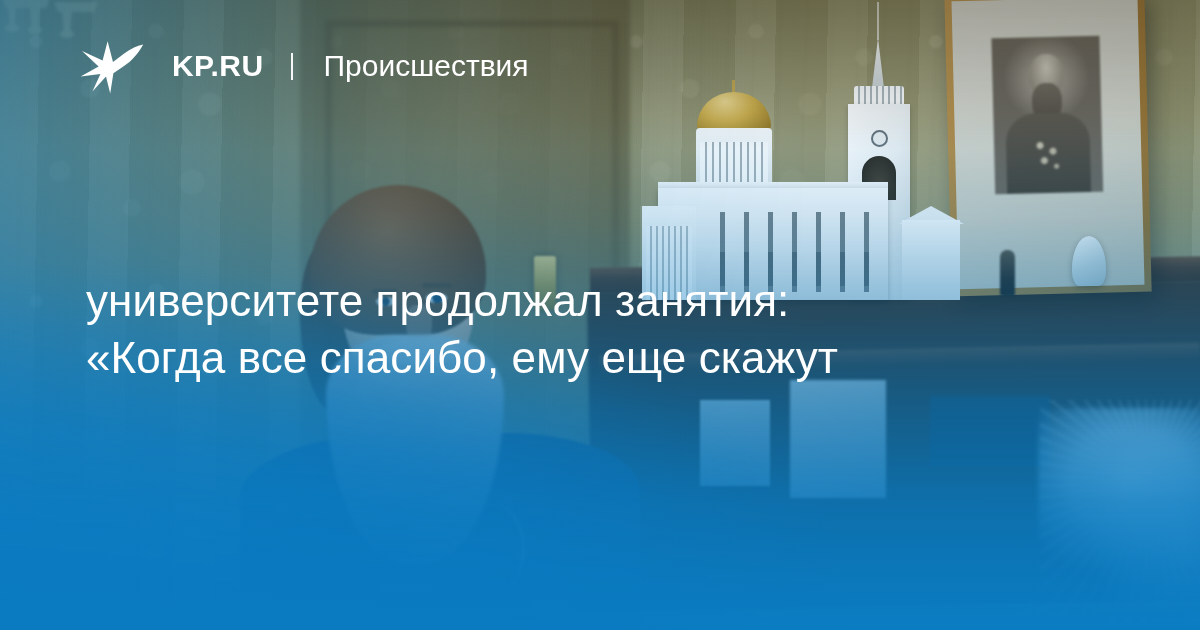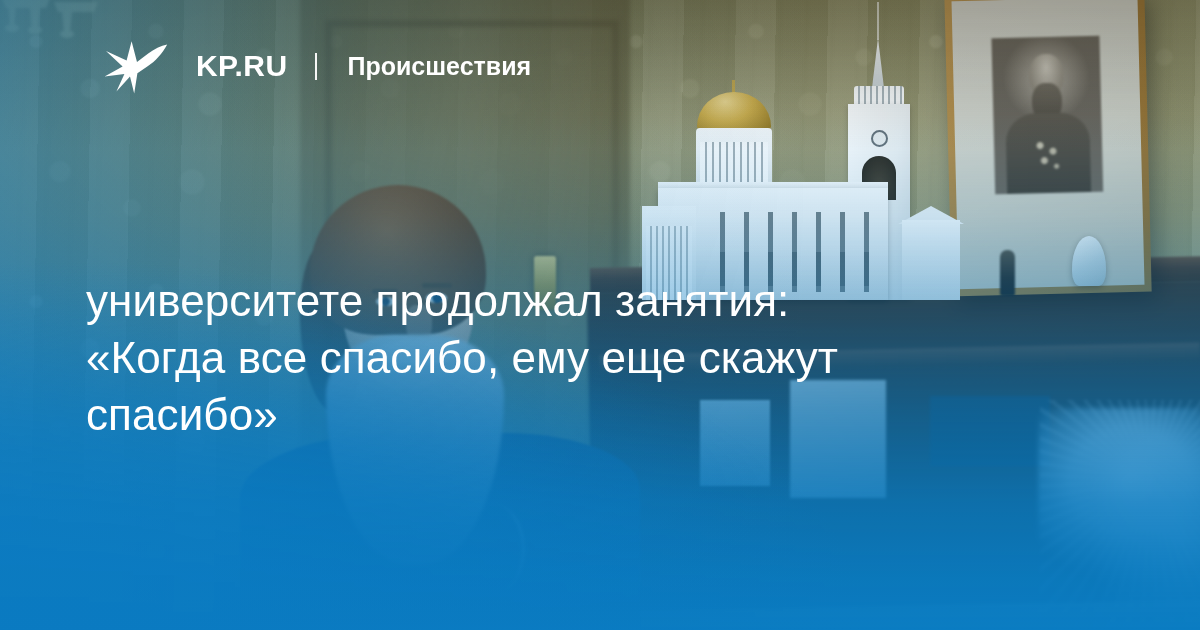--- a/index.html
+++ b/index.html
@@ -445,21 +445,21 @@
   }
   .top-dark {
     position: absolute;
     left: 0; top: 0; right: 0; height: 150px;
     background: linear-gradient(to bottom, rgba(30,28,14,0.30), rgba(30,28,14,0.00));
   }
 
   
   .header {
     position: absolute;
-    left: 104px; top: 38px;
+    left: 80px; top: 38px;
     display: flex;
     align-items: center;
     gap: 0;
     z-index: 20;
   }
   .logo-bird {
     width: 64px; height: 56px;
     display: block;
     flex: none;
   }
@@ -474,22 +474,22 @@
   }
   .divider {
     width: 2px;
     height: 27px;
     background: rgba(255,255,255,0.95);
     margin-left: 28px;
     flex: none;
   }
   .section {
     color: #ffffff;
-    font-size: 25px;
-    font-weight: 700;
+    font-size: 30px;
+    font-weight: 400;
     margin-left: 30px;
     line-height: 1;
     white-space: nowrap;
   }
 
   
   .headline {
     position: absolute;
     left: 86px;
     top: 272px;
@@ -603,16 +603,15 @@
       <path fill="#ffffff" d="M63.2 6.4 C57.0 7.6 50.0 11.0 44.2 15.4 L33.0 24.0 L27.6 3.2 L22.6 22.4 L2.0 13.0 L18.6 28.6 L0.6 38.6 L20.4 36.0 L12.4 53.6 L26.0 38.4 L30.2 55.4 L33.4 35.2 L44.0 28.0 C51.4 23.0 58.4 15.4 63.2 6.4 Z"></path>
     </svg>
     <div class="brand">KP.RU</div>
     <div class="divider"></div>
     <div class="section">Происшествия</div>
   </div>
 
   <div class="headline">
     <div>университете продолжал занятия:</div>
     <div>«Когда все спасибо, ему еще скажут</div>
-    <div>спасибо»</div>
   </div>
 
 </div>
 
 </body></html>

